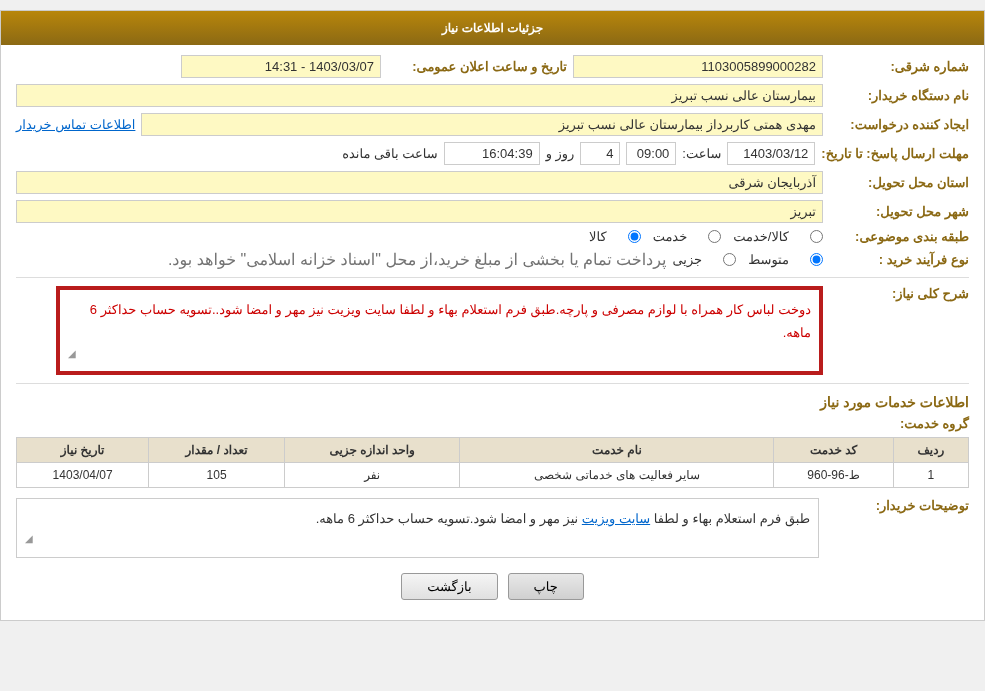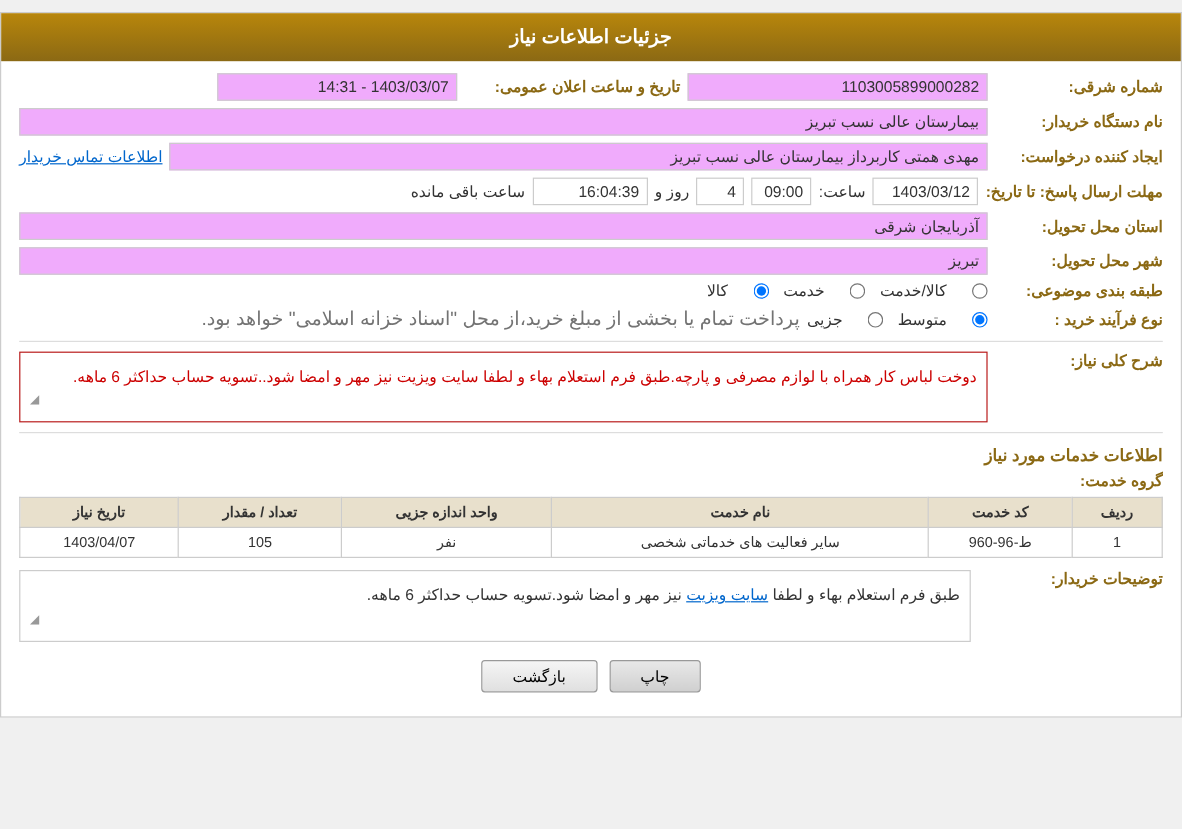--- a/index.html
+++ b/index.html
@@ -14,42 +14,42 @@
       max-width: 985px;
       margin: 10px auto;
       background: #fff;
       border: 1px solid #ccc;
     }
     .page-header {
       background: linear-gradient(to bottom, #b8860b, #8b6914);
       color: #fff;
       text-align: center;
       padding: 10px;
-      font-size: 16px;
+      font-size: 12px;
       font-weight: bold;
     }
     .content {
       padding: 10px 15px;
     }
     .row {
       display: flex;
       align-items: center;
       margin-bottom: 6px;
       gap: 6px;
     }
     .label {
       color: #8b6914;
       font-weight: bold;
       white-space: nowrap;
       min-width: 140px;
       text-align: right;
     }
     .field {
       border: 1px solid #ccc;
-      background: #f0abfc;
+      background: #fef9c3;
       padding: 3px 6px;
       min-height: 22px;
       flex: 1;
       text-align: right;
     }
     .field-sm {
       border: 1px solid #ccc;
       background: #fff;
       padding: 3px 6px;
       min-height: 22px;
@@ -69,27 +69,28 @@
       align-items: center;
       gap: 21px;
     }
     .section-title {
       font-weight: bold;
       color: #8b6914;
       font-size: 14px;
       margin: 10px 0 6px;
     }
     .description-box {
-      border: 1px solid #b91c1c;
+      border: 4px solid #b91c1c;
       padding: 8px;
       background: #fff;
       line-height: 1.8;
       text-align: right;
       color: #c00;
       font-size: 13px;
+      margin-left: 40px;
     }
     .table-section {
       margin-top: 6px;
     }
     table {
       width: 100%;
       border-collapse: collapse;
       font-size: 12px;
     }
     table th {
@@ -137,21 +138,21 @@
     }
     .divider {
       border: none;
       border-top: 1px solid #ddd;
       margin: 8px 0;
     }
     .row-notes {
       display: flex;
       align-items: flex-start;
       margin-bottom: 6px;
-      gap: 20px;
+      gap: 10px;
     }
     .full-width-field {
       flex: 1;
     }
     .resize-handle {
       display: block;
       text-align: left;
       color: #999;
       font-size: 10px;
     }

